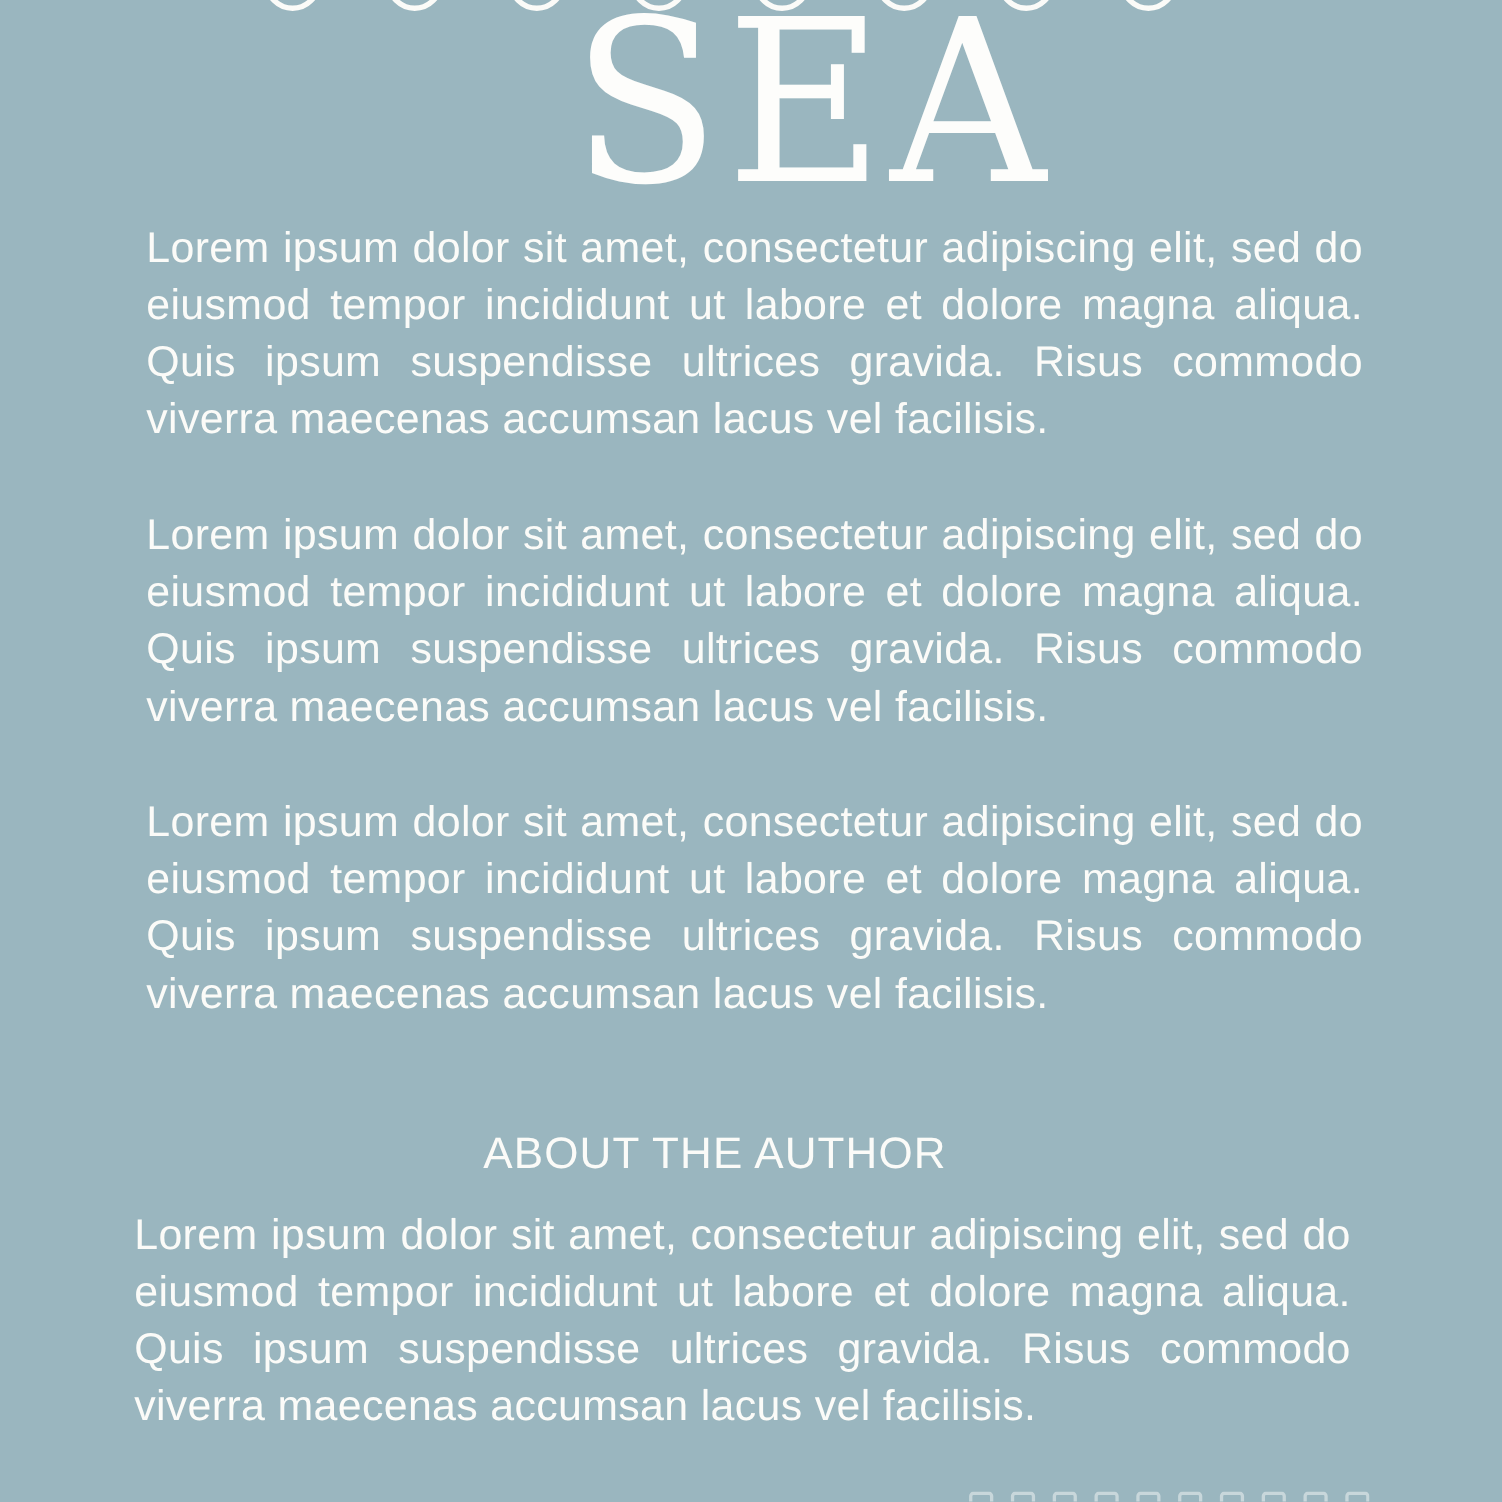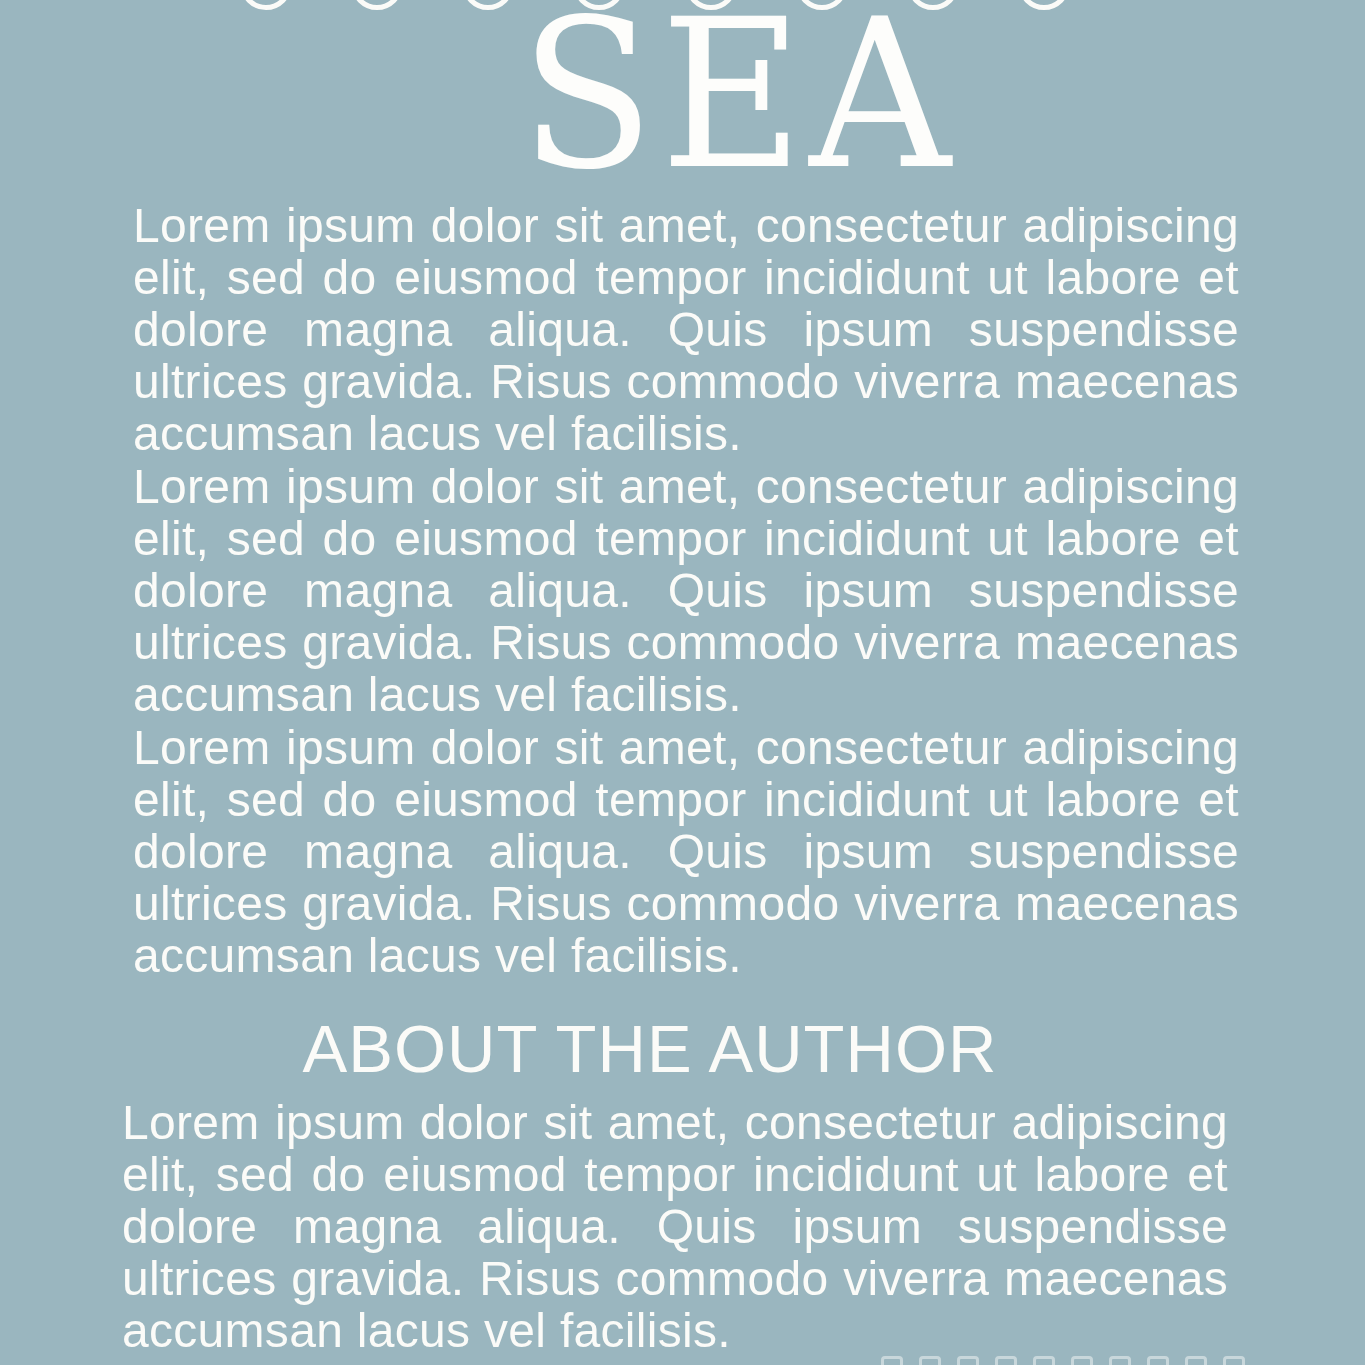--- a/index.html
+++ b/index.html
@@ -45,38 +45,38 @@
       letter-spacing: 6px;
       color: #fdfdfb;
       text-align: left;
       transform: scaleY(1.05);
       transform-origin: top left;
     }
     .body-text {
       position: absolute;
       left: 133px;
       width: 1106px;
-      font-size: 48px;
+      font-size: 39px;
       line-height: 52px;
       text-align: justify;
       text-align-last: left;
       letter-spacing: 0.3px;
       margin: 0;
       hyphens: manual;
     }
     #para-1 { top: 200px; }
     #para-2 { top: 461px; }
     #para-3 { top: 722px; }
     .section-heading {
       position: absolute;
       left: 0;
       width: 1300px;
       top: 1016px;
       text-align: center;
-      font-size: 67px;
+      font-size: 40px;
       line-height: 66px;
       letter-spacing: 1px;
       margin: 0;
       font-weight: normal;
     }
     #author-bio {
       left: 122px;
       top: 1097px;
       width: 1106px;
     }

